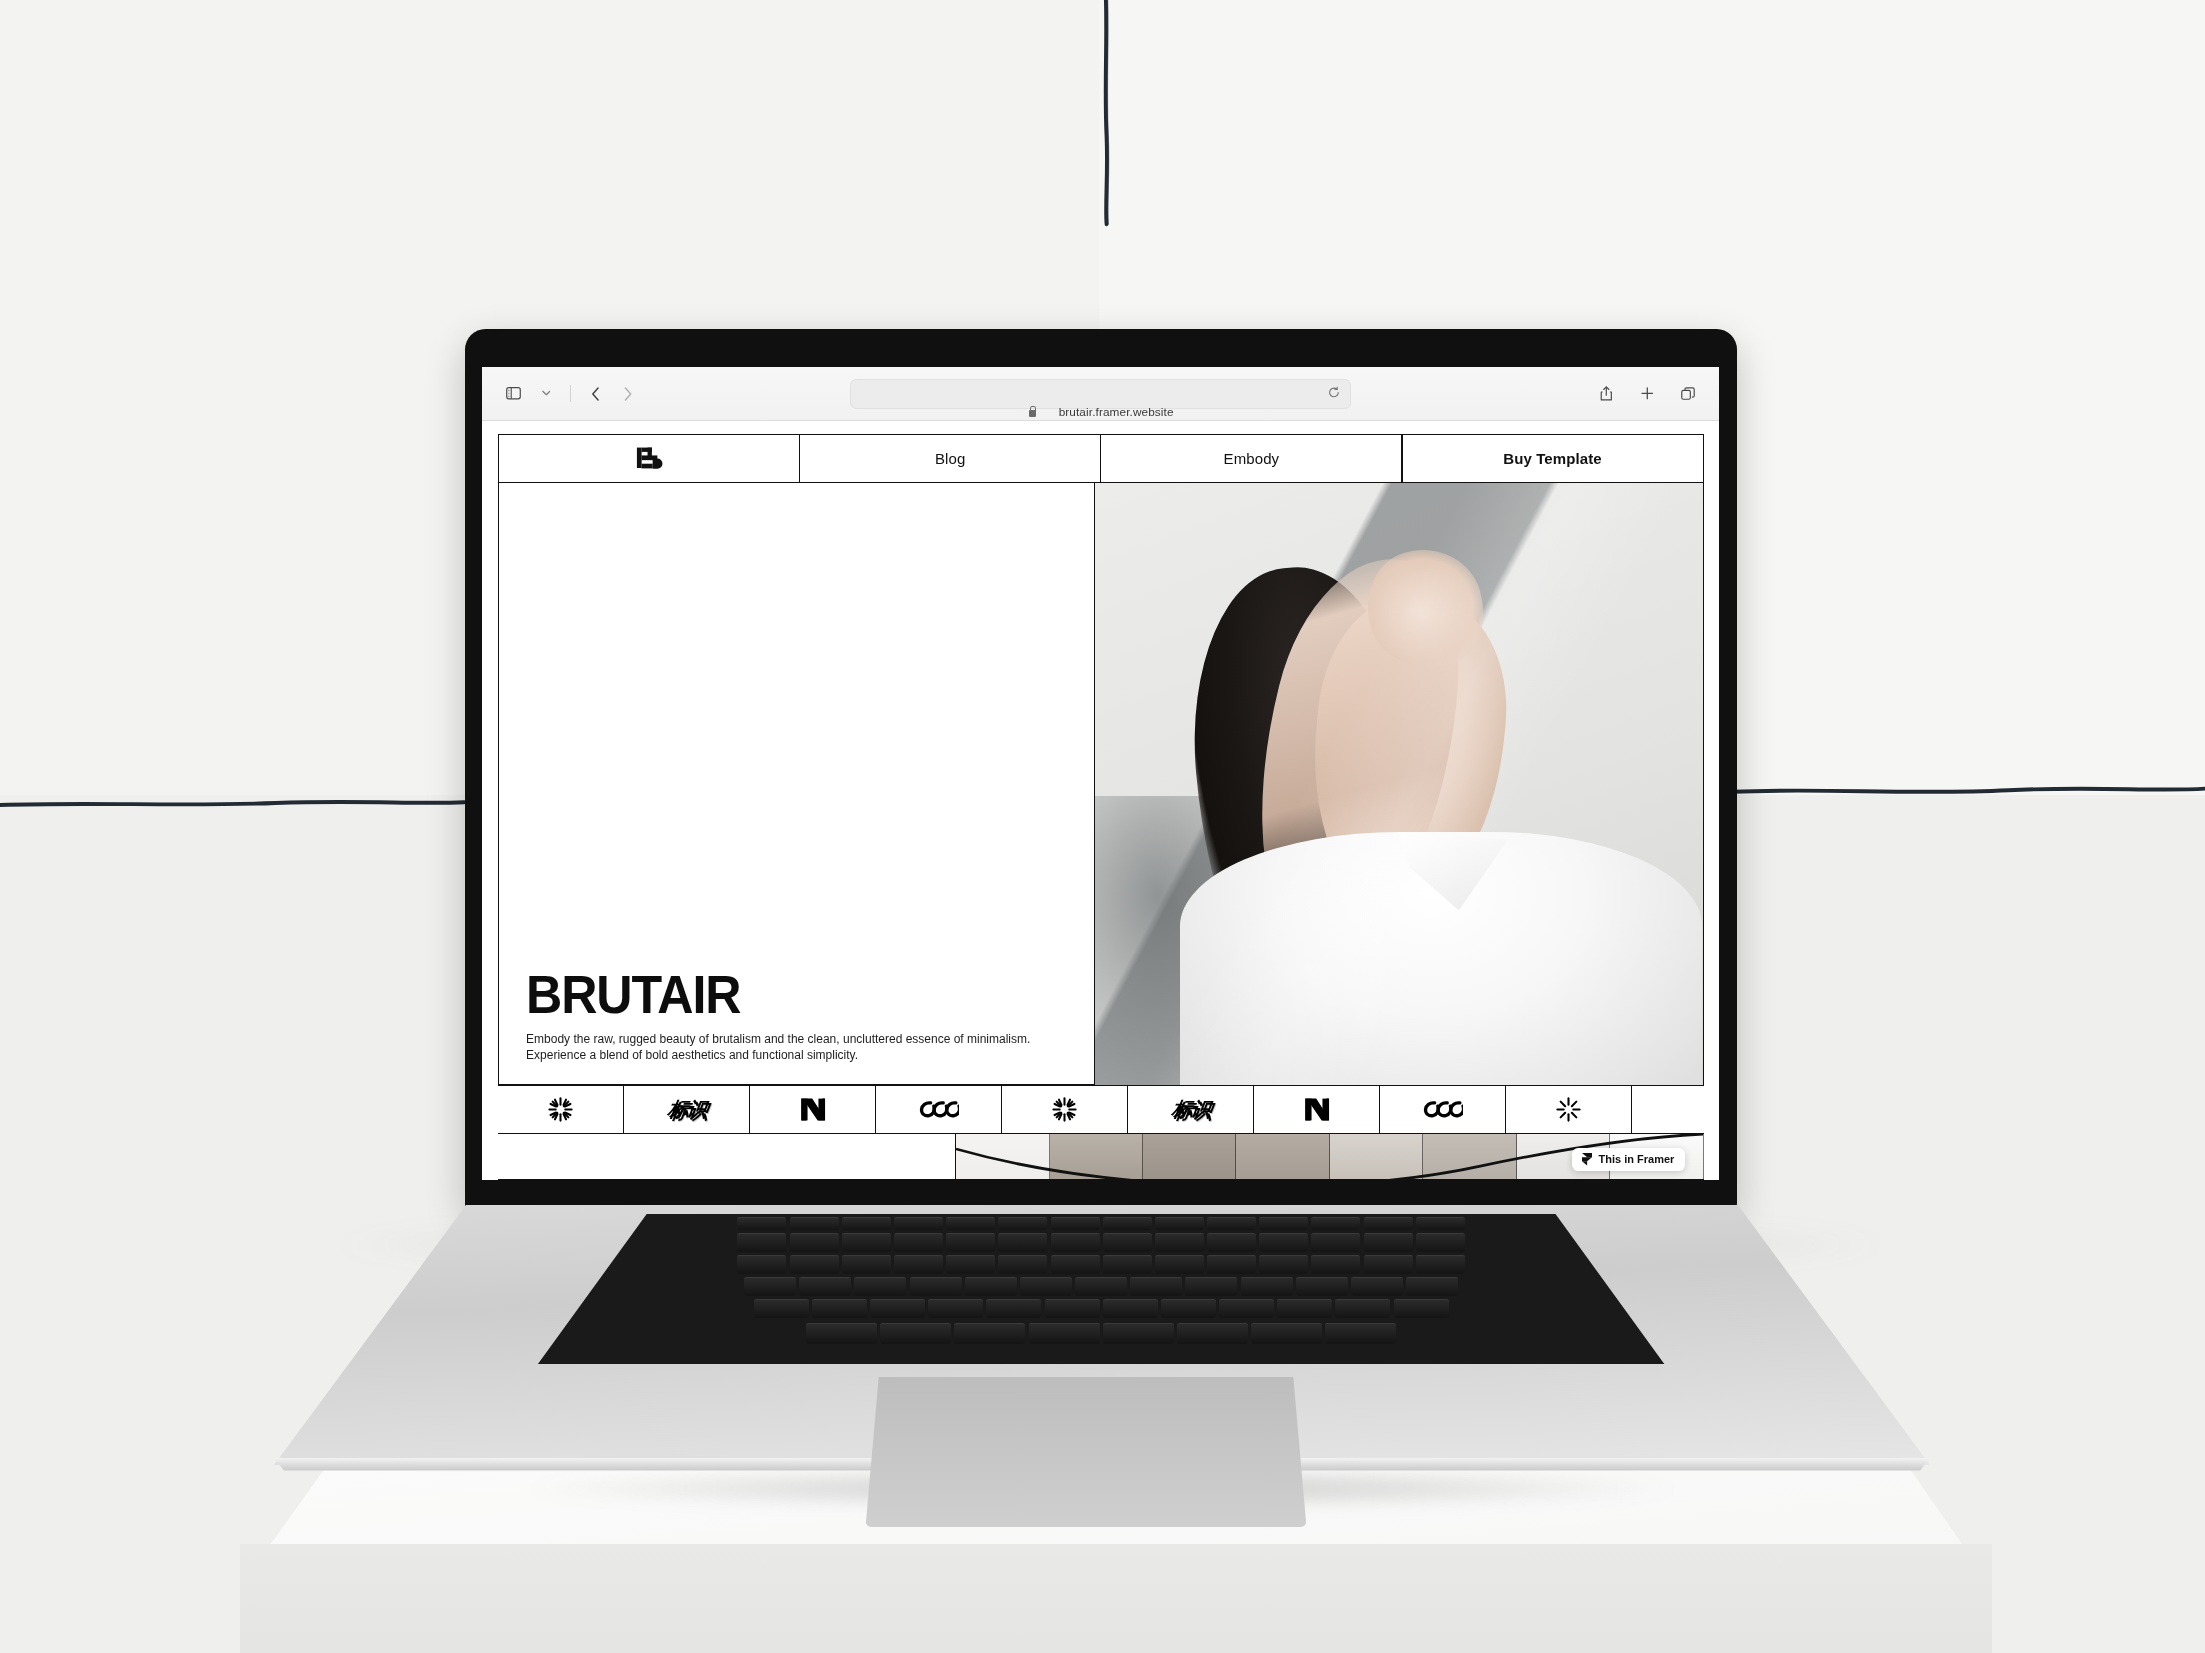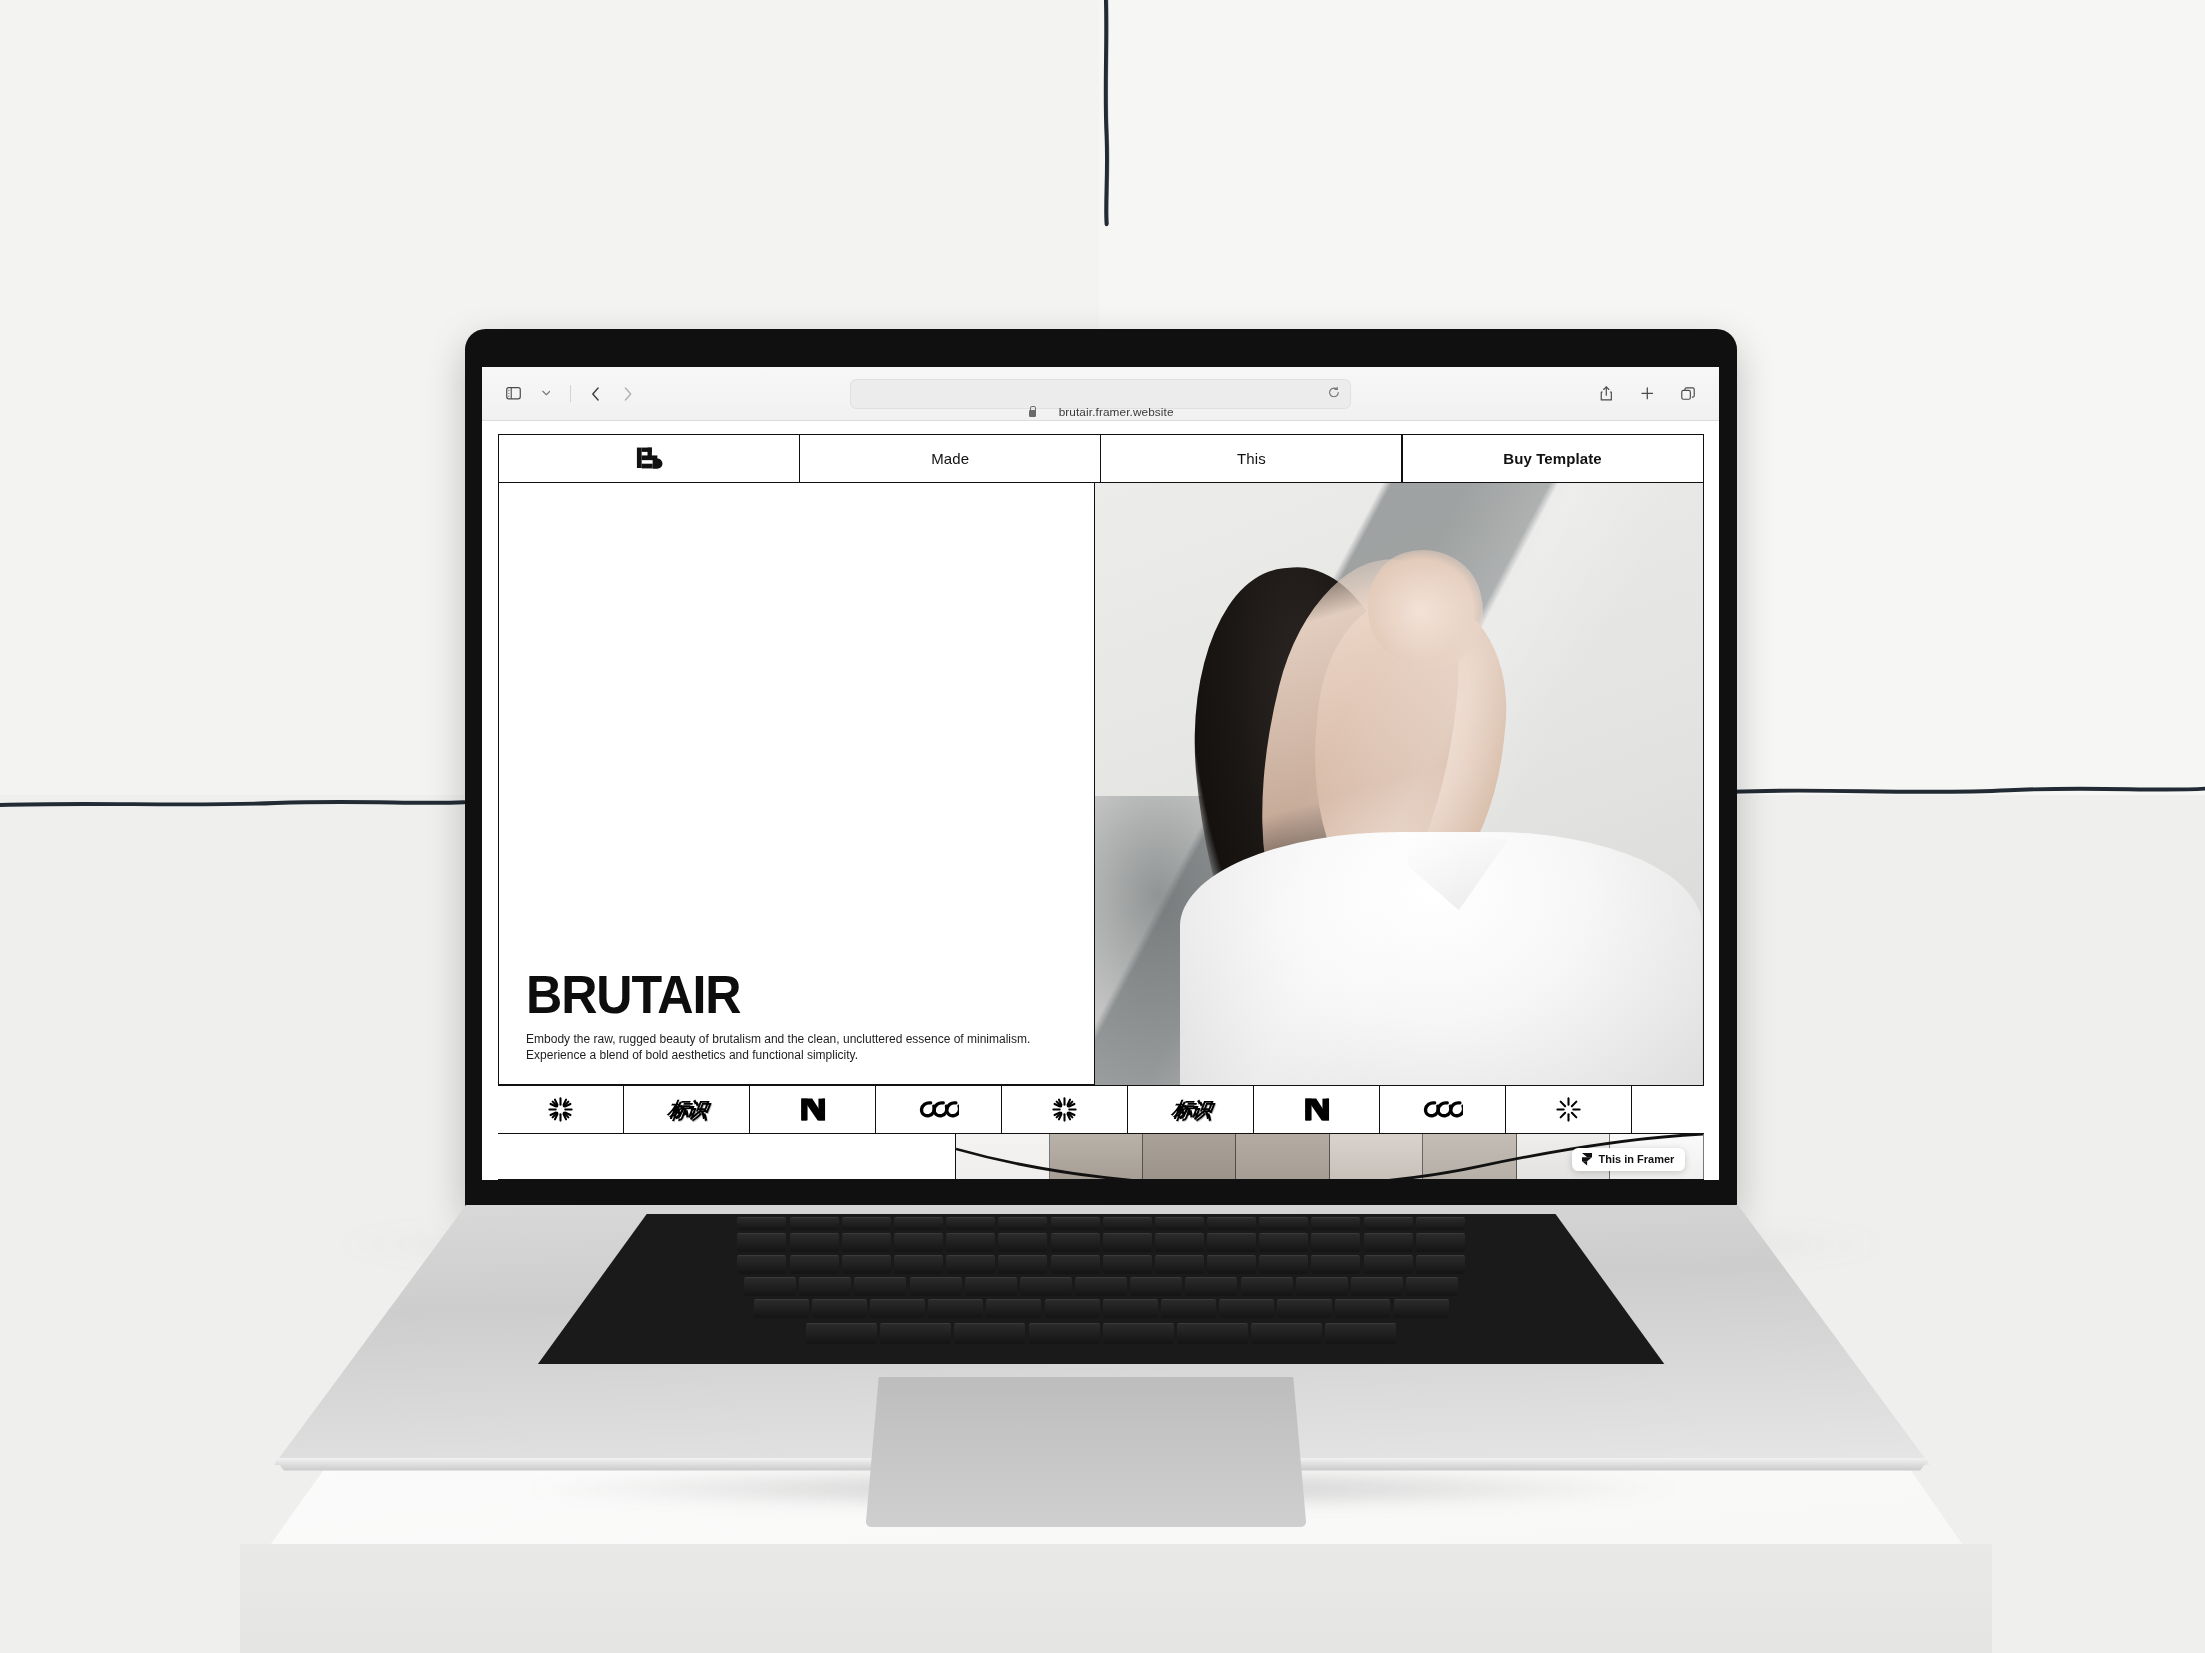--- a/index.html
+++ b/index.html
@@ -376,24 +376,24 @@
                     <rect x="1" y="2" width="6" height="26" fill="#111"></rect>
                     <rect x="7" y="2" width="13" height="5.5" fill="#111"></rect>
                     <rect x="14.5" y="2" width="5.5" height="11" fill="#111"></rect>
                     <rect x="7" y="12" width="20" height="6" fill="#111"></rect>
                     <path d="M21,16 h6 a6.5,6.5 0 0 1 0,13 h-6 z" fill="#111"></path>
                     <rect x="7" y="22.5" width="14" height="6" fill="#111"></rect>
                   </svg>
                 </span>
               </div>
               <div class="nav-cell">
-                <span>Made</span>
+                <span>Blog</span>
               </div>
               <div class="nav-cell">
-                <span>This</span>
+                <span>Embody</span>
               </div>
               <div class="nav-cell bold">
                 <span>Buy Template</span>
               </div>
             </div>
 
             <div class="hero">
               <div class="hero-left">
                 <div class="hero-copy">
                   <div class="hero-title">BRUTAIR</div>

